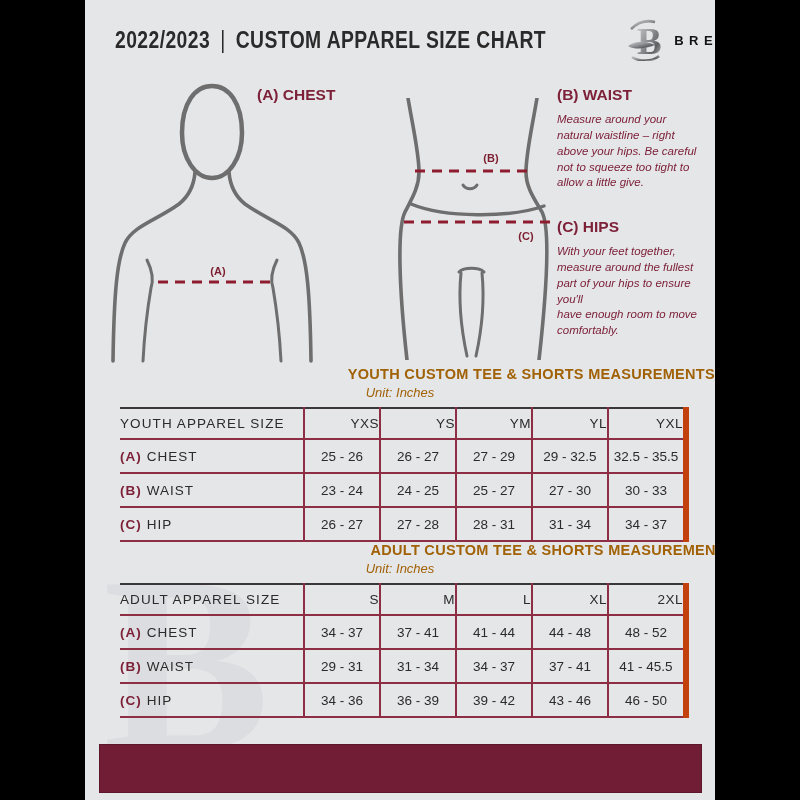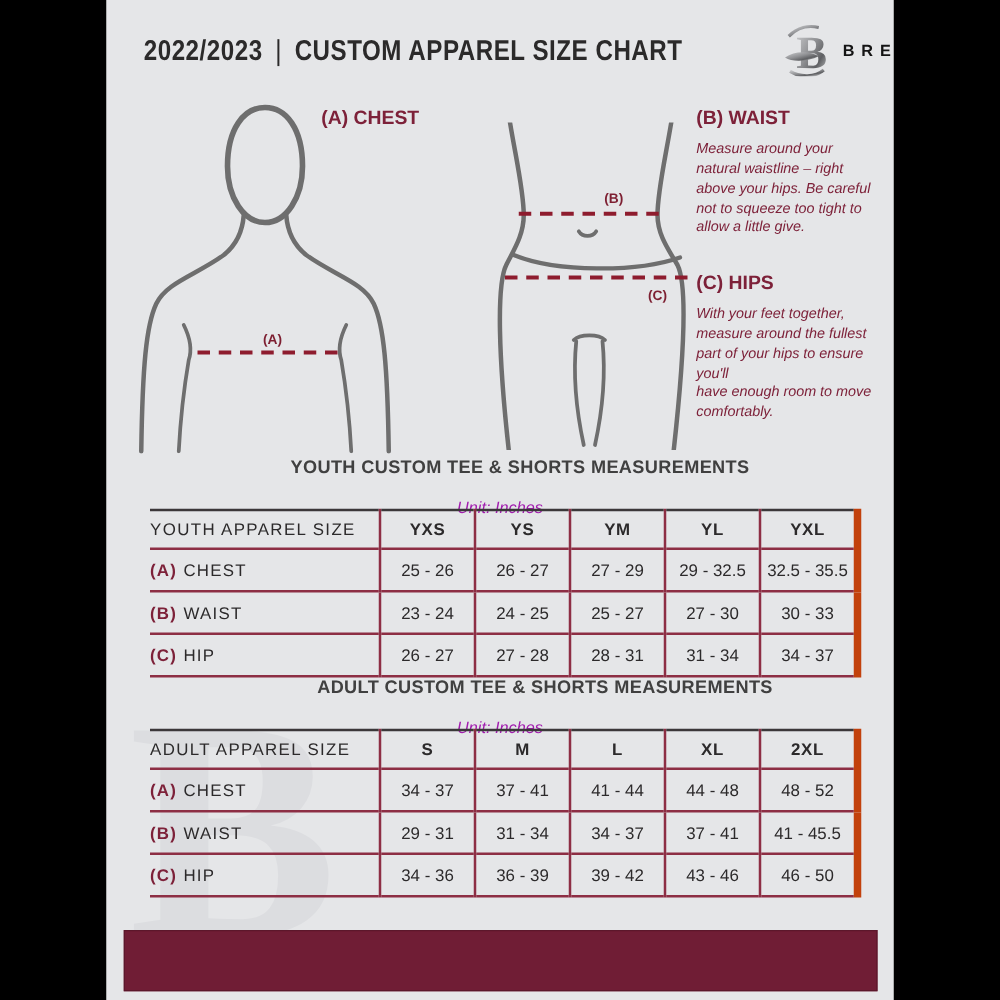--- a/index.html
+++ b/index.html
@@ -29,40 +29,40 @@
   .guide-head{font-size:15.5px;font-weight:bold;color:#7d2139;margin:0 0 8px 0;}
   .guide-body{font-size:11.5px;font-style:italic;color:#7d2139;
        line-height:1.38;white-space:pre-line;}
   .text-chest{left:172px;top:86px;width:124px;}
   .text-waist{left:472px;top:86px;width:144px;}
   .text-hips{left:472px;top:218px;width:148px;}
   .figure-left{left:20px;top:78px;width:230px;height:285px;}
   .figure-right{left:310px;top:98px;width:165px;height:262px;}
 
   
-  .tbl-title{left:16px;width:630px;text-align:center;font-size:14.5px;
-       font-weight:bold;color:#404040;letter-spacing:.3px;}
+  .tbl-title{left:0;width:630px;text-align:right;font-size:14.5px;
+       font-weight:bold;color:#a16207;letter-spacing:.3px;}
   .tbl-unit{left:0;width:630px;text-align:center;font-size:13px;
-       font-style:italic;color:#a21caf;margin-top:13px;}
+       font-style:italic;color:#a16207;}
   .youth-title{top:366px;} .youth-unit{top:385px;}
   .adult-title{top:542px;padding-left:20px;} .adult-unit{top:561px;}
   .youth-table{top:407px;left:35px;}
   .adult-table{top:583px;left:35px;}
   table.size-table{border-collapse:collapse;table-layout:fixed;width:556px;
        border-top:2px solid #3b3739;border-bottom:2px solid #8d2e44;}
   table.size-table th,table.size-table td{padding:0;background:transparent;}
   table.size-table thead tr{border-bottom:2px solid #8d2e44;}
   table.size-table tbody tr{border-top:2px solid #8d2e44;}
   th.size-col,td.size-col{border-left:2px solid #8d2e44;width:74px;
        text-align:center;}
   th.size-col:last-child,td.size-col:last-child{border-right:6px solid #c2410c;}
   th.label-col,td.label-col{width:183px;text-align:left;padding-left:14px;}
   table.size-table thead th{height:29px;font-size:13.5px;color:#2c2a2b;margin-top:40px;}
   th.label-col{font-weight:400;letter-spacing:1.1px;font-size:13.5px;}
-  th.size-col{font-weight:bold;letter-spacing:.5px;}
+  th.size-col{font-weight:normal;letter-spacing:.5px;text-align:right;}
   table.size-table td{height:32px;font-size:13.5px;color:#2c2a2b;}
   td.label-col{font-size:14px;letter-spacing:1px;}
   .row-prefix{font-weight:bold;color:#7d2139;margin-right:5px;}
 
   
   .footer-bar{left:14px;top:744px;width:601px;height:47px;background:#701d35;
        border:1px solid #5c172b;}
 </style>
 </head>
 <body>

